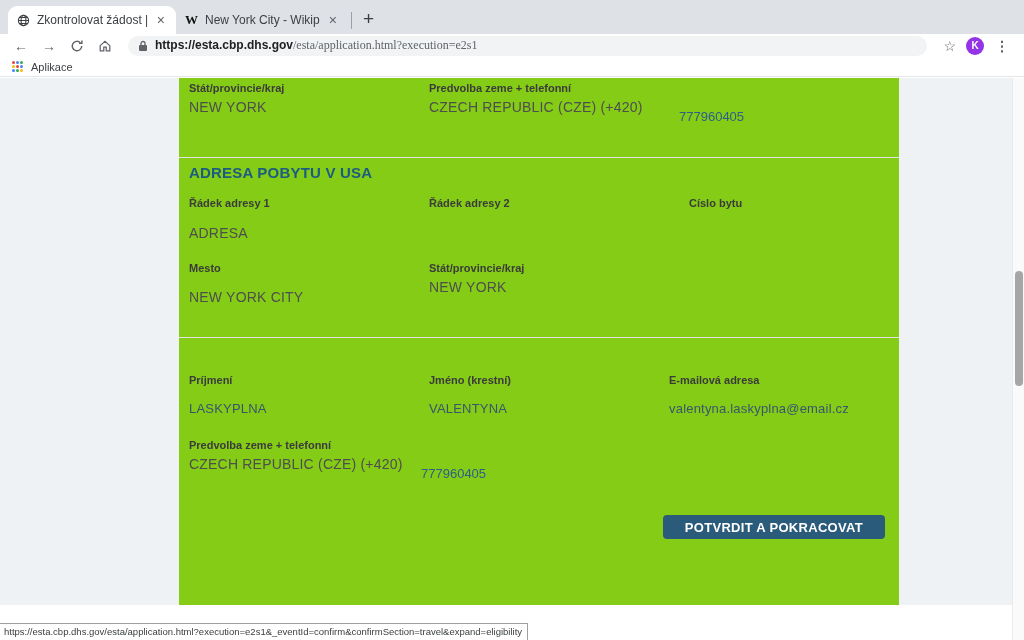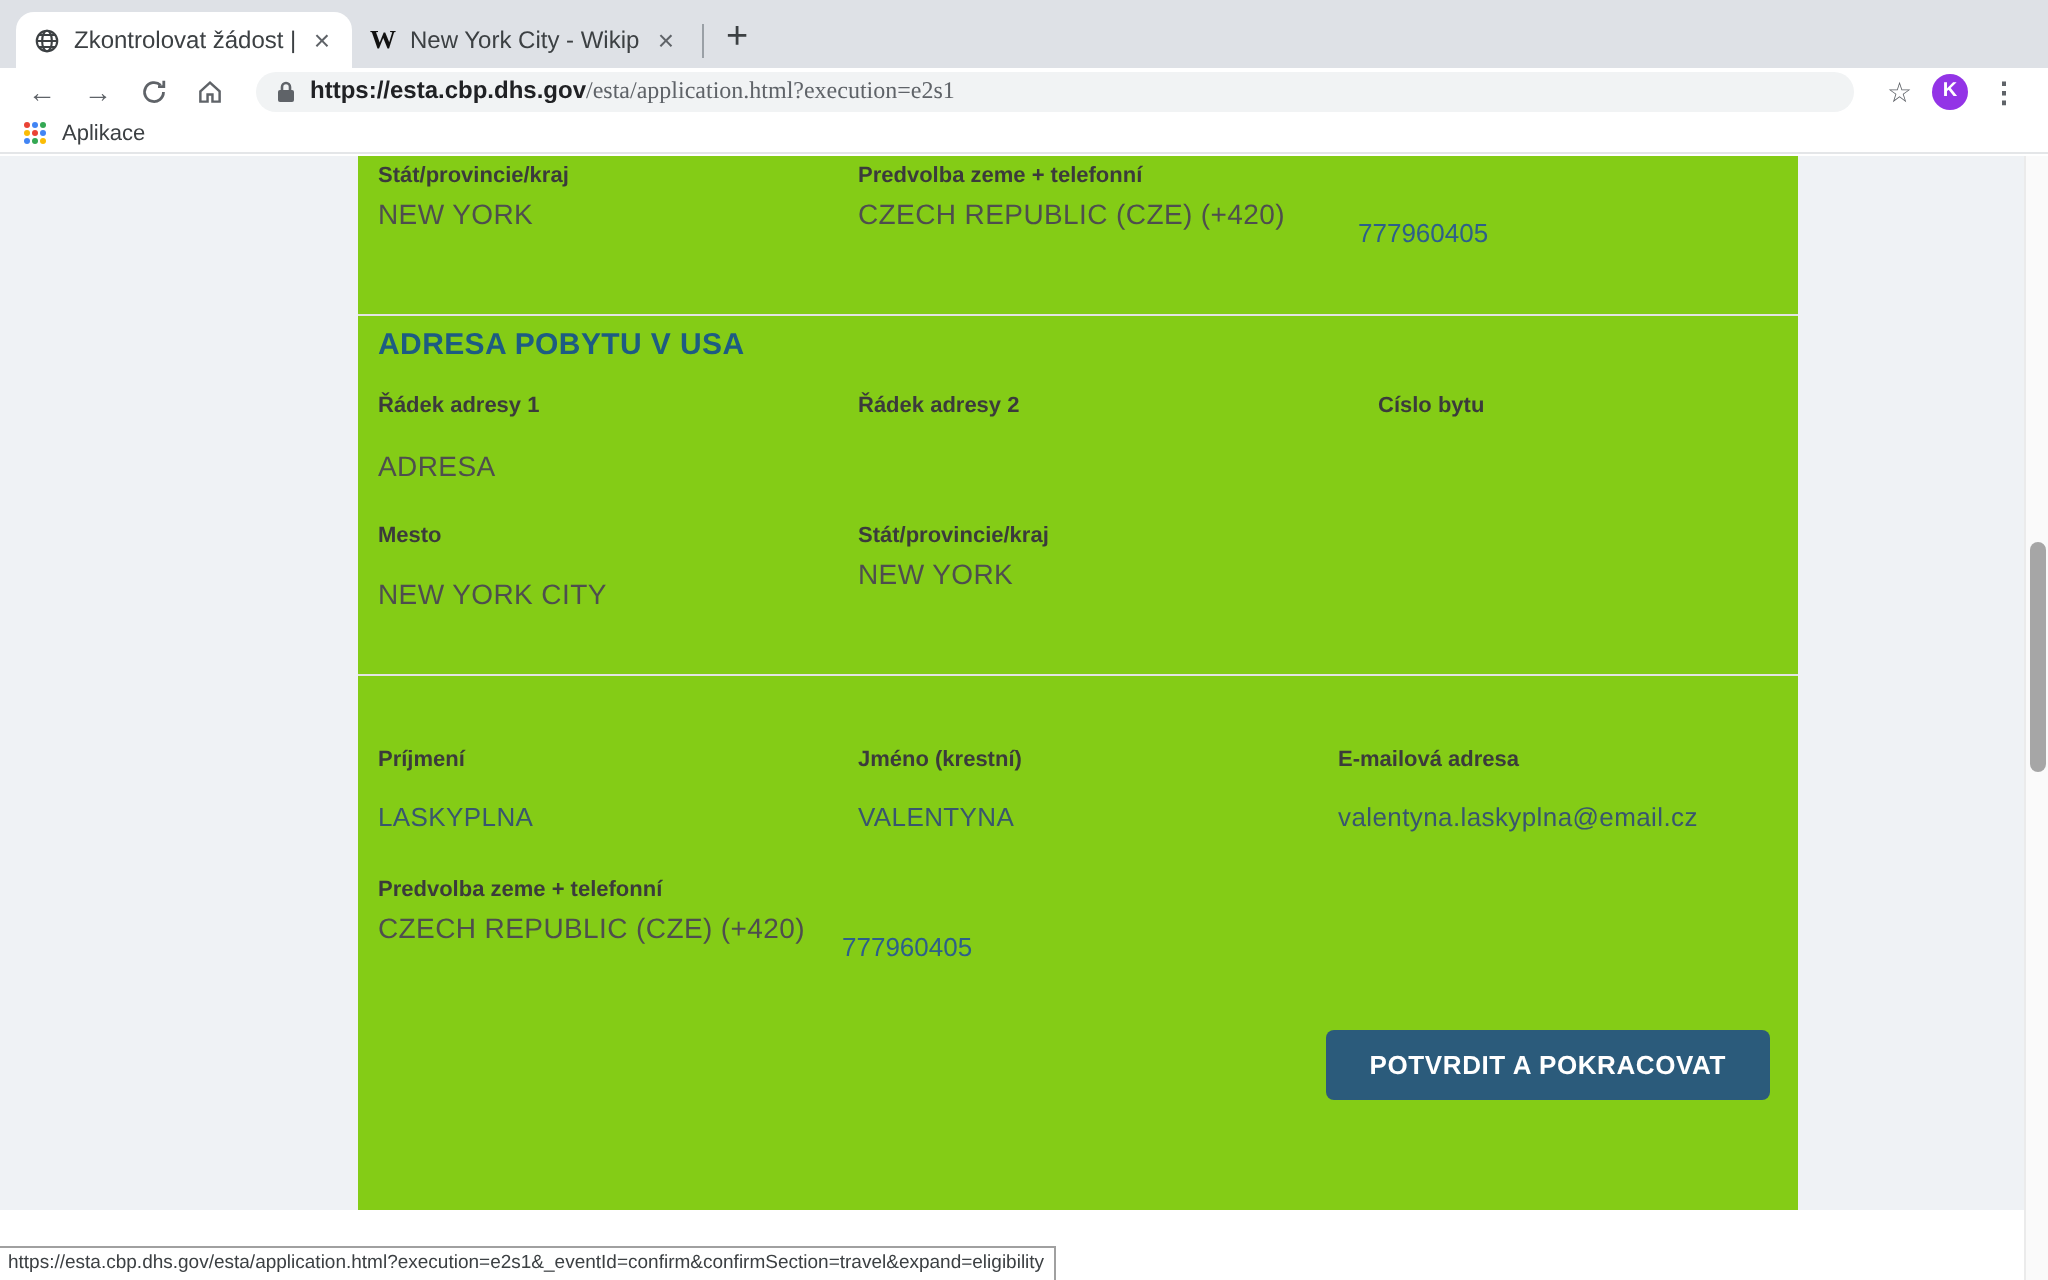--- a/index.html
+++ b/index.html
@@ -38,21 +38,21 @@
   .page { position:absolute; top:78px; left:0; right:0; bottom:0; background:#fff; }
   .band { position:absolute; top:0; left:0; right:0; height:527px; background:#eff2f5; }
   .card { position:absolute; left:148px; top:0; width:720px; height:527px; background:#84cc16;margin-left:31px; }
   .abs { position:absolute; white-space:nowrap; }
   .lbl { font-size:11px; font-weight:bold; color:#3b3b3b; }
   .val { font-size:14px; color:#4e4e4e; letter-spacing:0.2px; }
   .navy { font-size:13px; color:#39566e; letter-spacing:0.2px; }
   .phone { font-size:13px; color:#2d5f8a; }
   .heading { font-size:15px; font-weight:bold; color:#1d5c82; letter-spacing:0.2px; }
   .divider { height:1px; background:#e3e3e3; width:720px; }
-  .confirm-btn { position:absolute; right:14px; top:437px; height:35px; background:#2b5b7b; color:#fff;
+  .confirm-btn { position:absolute; right:14px; top:437px; height:24px; background:#2b5b7b; color:#fff;
     font-family:"Liberation Sans",sans-serif; font-size:13px; font-weight:bold; letter-spacing:0.3px;
     border:none; border-radius:4px; padding:0 22px; cursor:pointer; }
 
   
   .scroll-track { position:absolute; right:0; top:0; bottom:0; width:12px; background:#fafafa; border-left:1px solid #ebebeb; }
   .scroll-thumb { position:absolute; left:2px; top:193px; width:8px; height:115px; background:#a6a6a6; border-radius:4px; }
 
   
   .status-tip { position:absolute; left:0; bottom:0; background:#fff; border:1px solid #a0a0a0; border-left:none; border-bottom:none;
     font-size:9.5px; color:#3c4043; padding:2px 5px 3px 4px; white-space:nowrap; z-index:5; }

